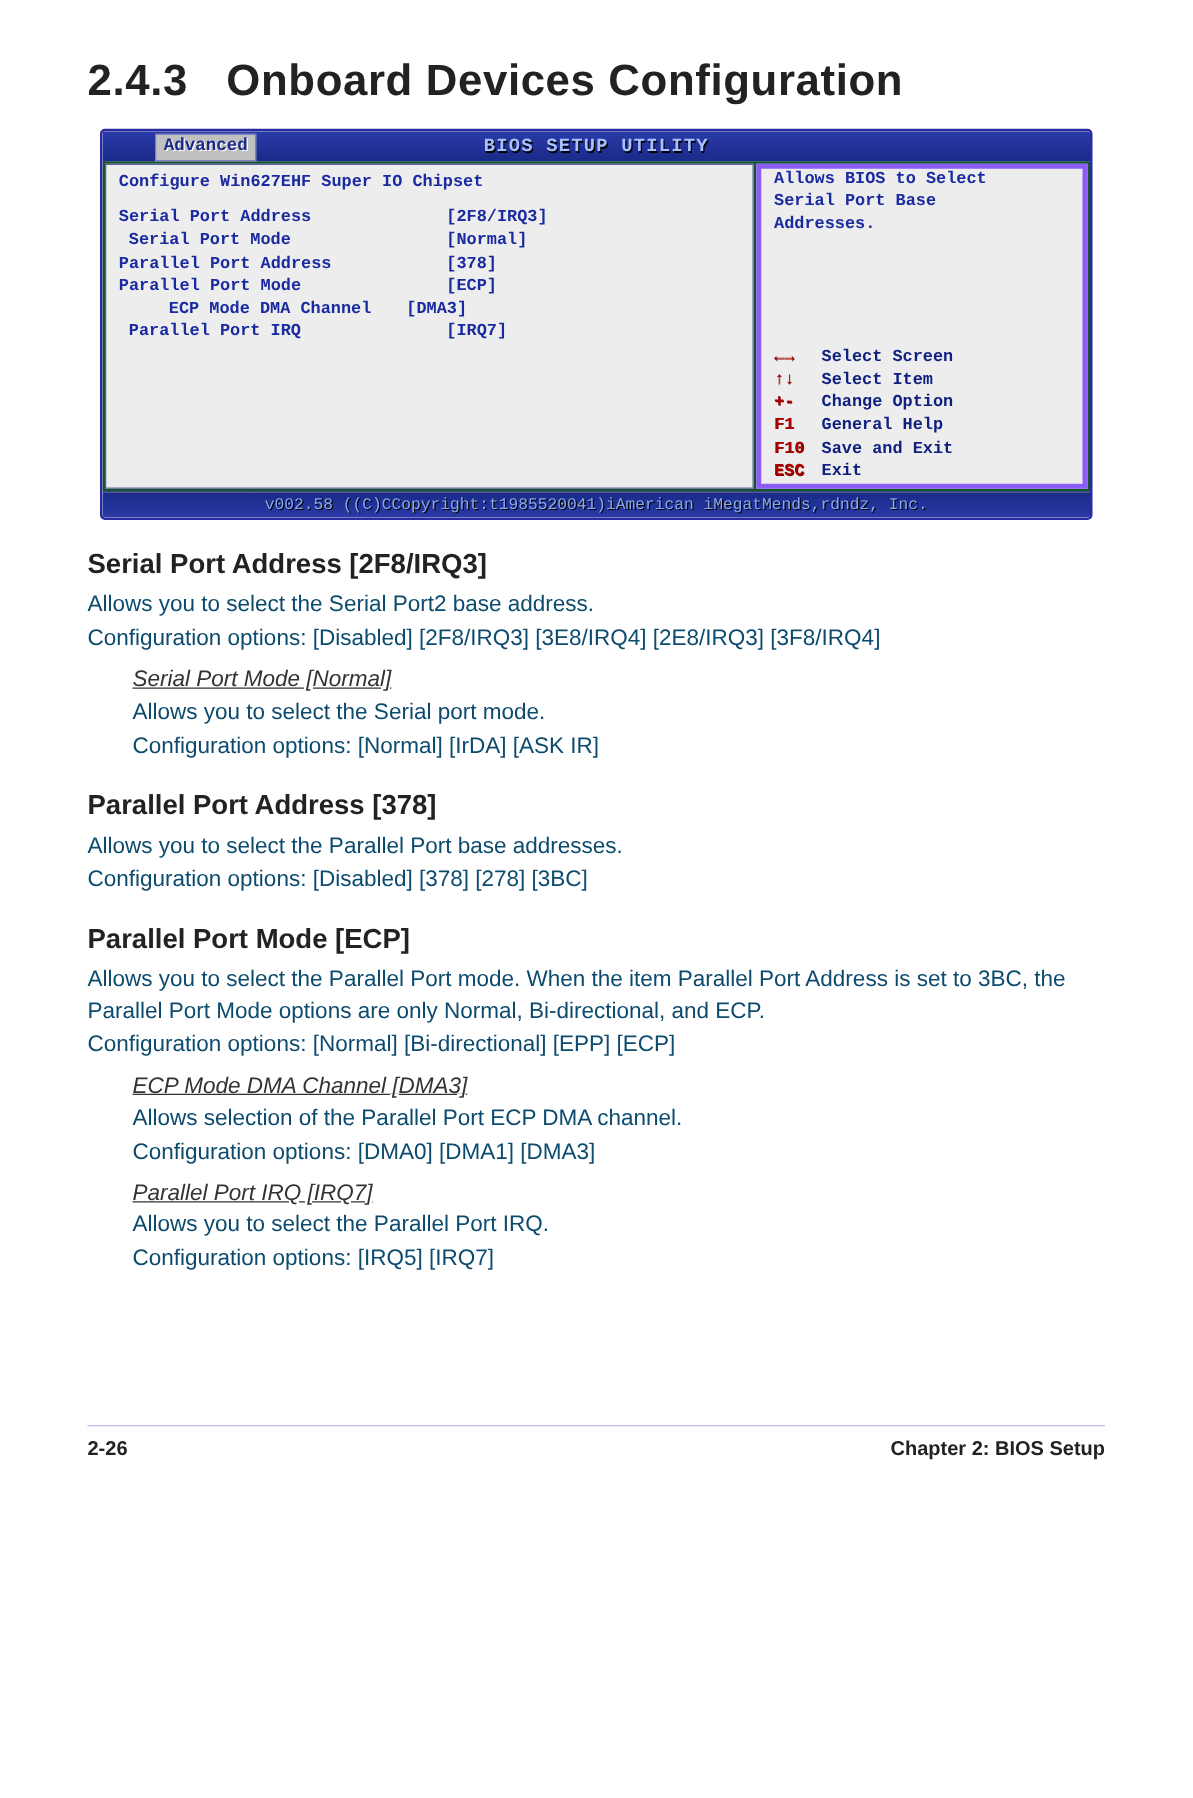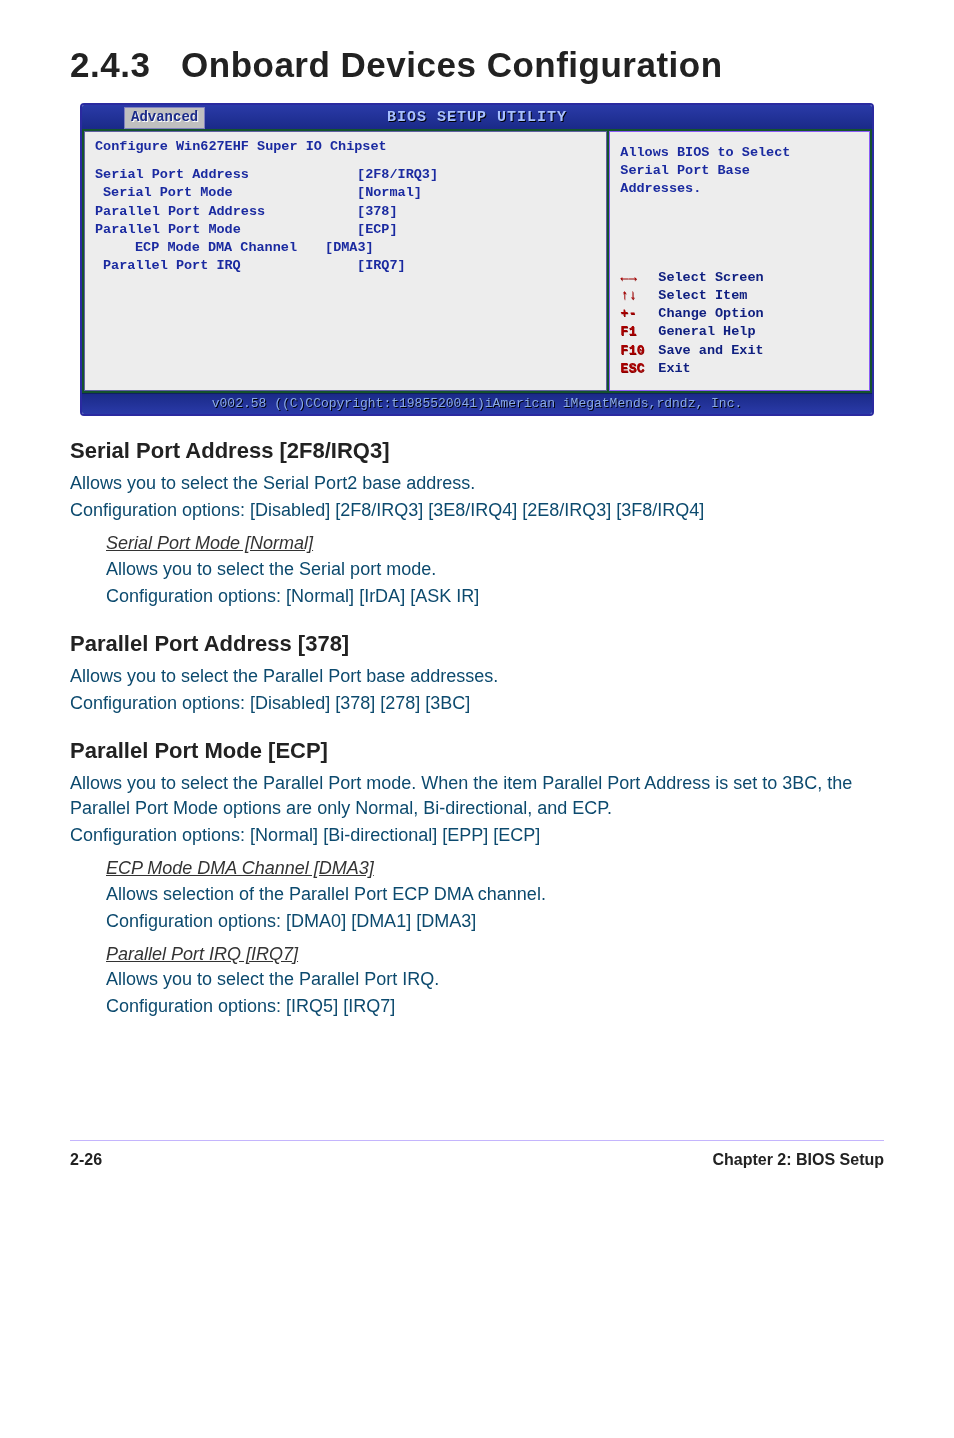--- a/index.html
+++ b/index.html
@@ -77,24 +77,24 @@
     line-height: 1.35;
   }
   .bios-left .cfg-head { margin-bottom: 10px; }
   .bios-left table { border-collapse: collapse; }
   .bios-left td { padding: 0 0; }
   .bios-left td.val { padding-left: 60px; }
   .bios-left td.lbl-sub { padding-left: 8px; }
   .bios-left td.lbl-sub2 { padding-left: 40px; }
   .bios-right {
     flex: 1;
-    border: 1px solid #8b5cf6;
+    border: 4px solid #8b5cf6;
     margin: 2px 2px 2px 1px;
     background: #ededed;
-    padding: 12px 10px;
+    padding: 0 10px;
     color: #1a2aa0;
     font-weight: bold;
     font-size: 13.5px;
     line-height: 1.35;
     display: flex;
     flex-direction: column;
     justify-content: space-between;
     min-height: 260px;
   }
   .help-block { }

